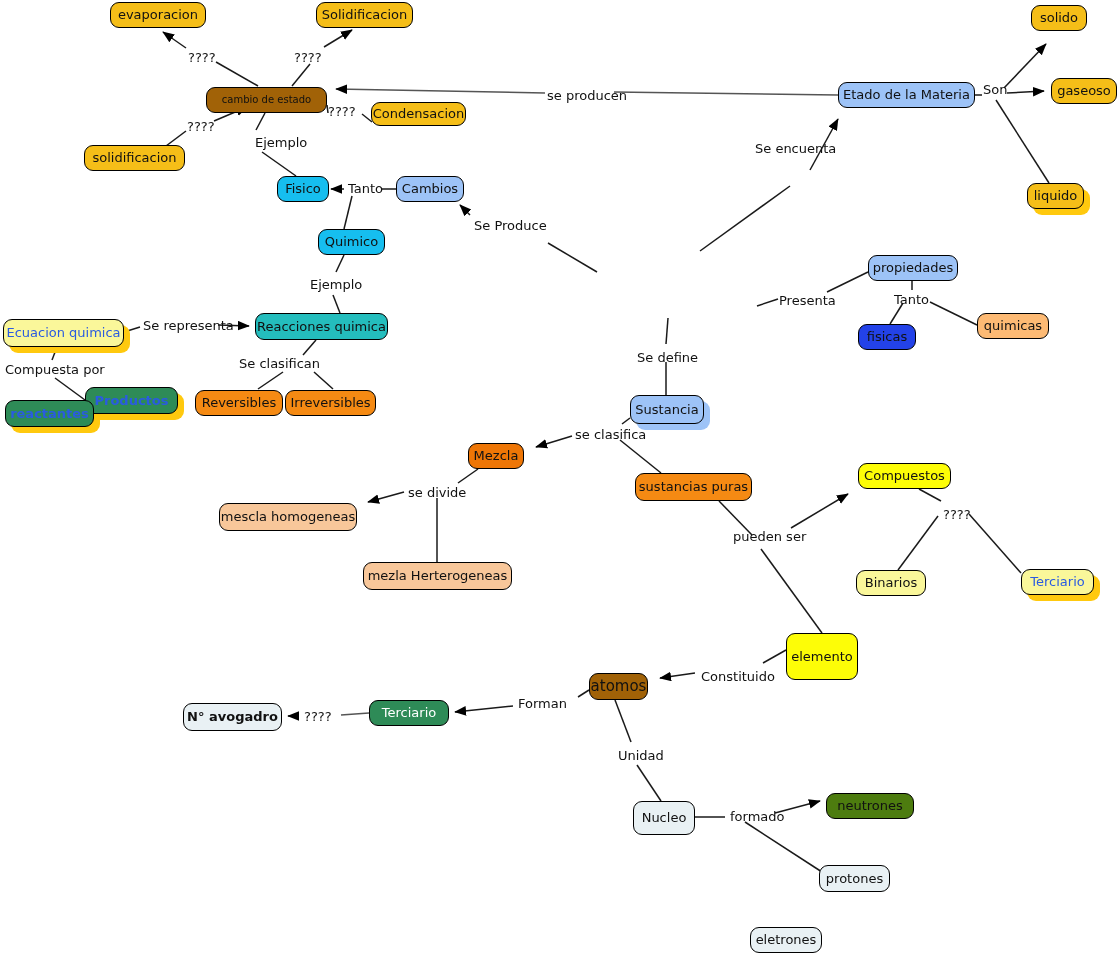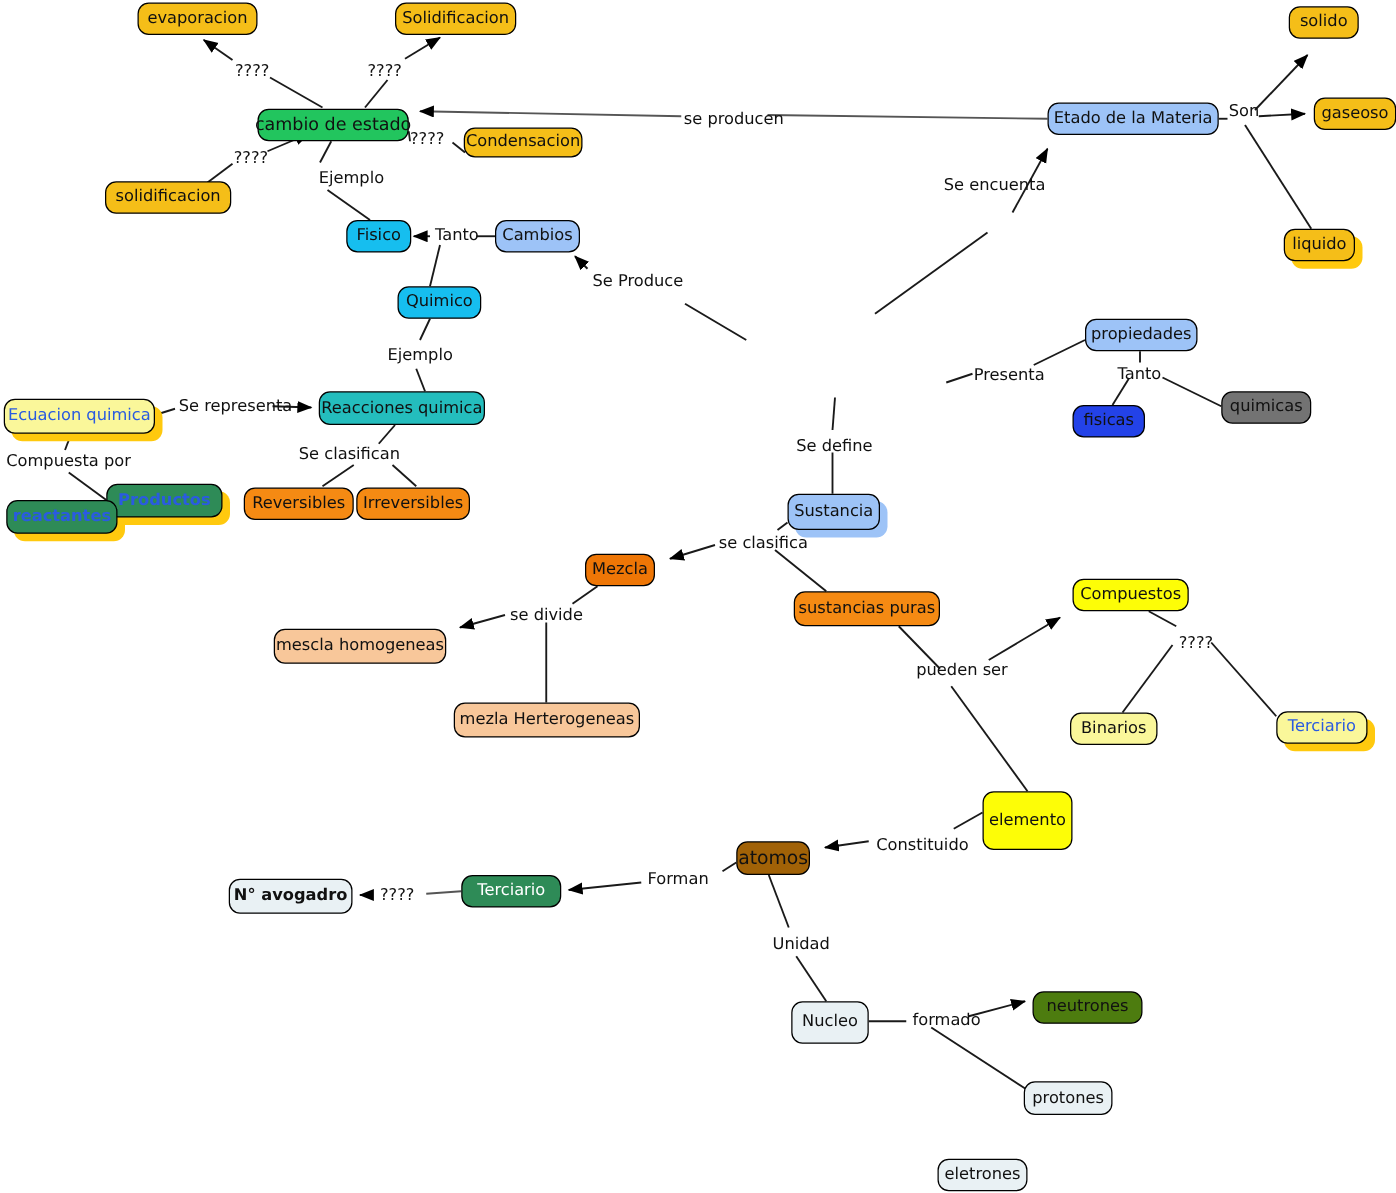--- a/index.html
+++ b/index.html
@@ -117,32 +117,32 @@
 <div class="shadow" style="left: 1033px; top: 189px; width: 57px; height: 26px; background: rgb(255, 201, 14);"></div>
     <div class="shadow" style="left: 9px; top: 325px; width: 121px; height: 28px; background: rgb(255, 201, 14);"></div>
     <div class="shadow" style="left: 636px; top: 401px; width: 74px; height: 29px; background: rgb(157, 195, 247);"></div>
     <div class="shadow" style="left: 91px; top: 393px; width: 93px; height: 27px; background: rgb(255, 201, 14);"></div>
     <div class="shadow" style="left: 11px; top: 406px; width: 89px; height: 27px; background: rgb(255, 201, 14);"></div>
     <div class="shadow" style="left: 1027px; top: 575px; width: 73px; height: 26px; background: rgb(255, 201, 14);"></div>
     <div class="node" style="left: 110px; top: 2px; width: 96px; height: 26px; background: rgb(245, 190, 24); color: rgb(17, 17, 17); font-size: 13px;">evaporacion</div>
     <div class="node" style="left: 316px; top: 2px; width: 97px; height: 26px; background: rgb(245, 190, 24); color: rgb(17, 17, 17); font-size: 13px;">Solidificacion</div>
     <div class="node" style="left: 1031px; top: 5px; width: 56px; height: 26px; background: rgb(245, 190, 24); color: rgb(17, 17, 17); font-size: 13px;">solido</div>
     <div class="node" style="left: 1051px; top: 78px; width: 66px; height: 26px; background: rgb(245, 190, 24); color: rgb(17, 17, 17); font-size: 13px;">gaseoso</div>
-    <div class="node" style="left: 206px; top: 87px; width: 121px; height: 26px; background: #22c55e; color: rgb(17, 17, 17); font-size: 14px;">cambio de estado</div>
+    <div class="node" style="left: 206px; top: 87px; width: 121px; height: 26px; background: #a16207; color: rgb(17, 17, 17); font-size: 10px;">cambio de estado</div>
     <div class="node" style="left: 838px; top: 82px; width: 137px; height: 26px; background: rgb(157, 195, 247); color: rgb(17, 17, 17); font-size: 13px;">Etado de la Materia</div>
     <div class="node" style="left: 371px; top: 102px; width: 95px; height: 24px; background: rgb(245, 190, 24); color: rgb(17, 17, 17); font-size: 13px;">Condensacion</div>
     <div class="node" style="left: 84px; top: 145px; width: 101px; height: 26px; background: rgb(245, 190, 24); color: rgb(17, 17, 17); font-size: 13px;">solidificacion</div>
     <div class="node" style="left: 1027px; top: 183px; width: 57px; height: 26px; background: rgb(245, 190, 24); color: rgb(17, 17, 17); font-size: 13px;">liquido</div>
     <div class="node" style="left: 277px; top: 176px; width: 52px; height: 26px; background: rgb(22, 190, 239); color: rgb(17, 17, 17); font-size: 13px;">Fisico</div>
     <div class="node" style="left: 396px; top: 176px; width: 68px; height: 26px; background: rgb(157, 195, 247); color: rgb(17, 17, 17); font-size: 13px;">Cambios</div>
     <div class="node" style="left: 318px; top: 229px; width: 67px; height: 26px; background: rgb(22, 190, 239); color: rgb(17, 17, 17); font-size: 13px;">Quimico</div>
     <div class="node" style="left: 868px; top: 255px; width: 90px; height: 26px; background: rgb(157, 195, 247); color: rgb(17, 17, 17); font-size: 13px;">propiedades</div>
     <div class="node" style="left: 3px; top: 319px; width: 121px; height: 28px; background: rgb(250, 247, 154); color: rgb(42, 91, 224); font-size: 13px;">Ecuacion quimica</div>
     <div class="node" style="left: 255px; top: 313px; width: 133px; height: 27px; background: rgb(36, 189, 189); color: rgb(17, 17, 17); font-size: 13px;">Reacciones quimica</div>
-    <div class="node" style="left: 977px; top: 313px; width: 72px; height: 26px; background: #737373; color: rgb(17, 17, 17); font-size: 13px;">quimicas</div>
+    <div class="node" style="left: 977px; top: 313px; width: 72px; height: 26px; background: #fdba74; color: rgb(17, 17, 17); font-size: 13px;">quimicas</div>
     <div class="node" style="left: 858px; top: 324px; width: 58px; height: 26px; background: rgb(35, 66, 232); color: rgb(17, 17, 17); font-size: 13px;">fisicas</div>
     <div class="node" style="left: 630px; top: 395px; width: 74px; height: 29px; background: rgb(157, 195, 247); color: rgb(17, 17, 17); font-size: 13px;">Sustancia</div>
     <div class="node" style="left: 195px; top: 390px; width: 88px; height: 26px; background: rgb(245, 138, 19); color: rgb(17, 17, 17); font-size: 13px;">Reversibles</div>
     <div class="node" style="left: 285px; top: 390px; width: 91px; height: 26px; background: rgb(245, 138, 19); color: rgb(17, 17, 17); font-size: 13px;">Irreversibles</div>
     <div class="node" style="left: 85px; top: 387px; width: 93px; height: 27px; background: rgb(46, 139, 87); color: rgb(42, 91, 224); font-size: 13px; font-weight: 700;">Productos</div>
     <div class="node" style="left: 5px; top: 400px; width: 89px; height: 27px; background: rgb(46, 139, 87); color: rgb(42, 91, 224); font-size: 13px; font-weight: 700;">reactantes</div>
     <div class="node" style="left: 468px; top: 443px; width: 56px; height: 26px; background: rgb(238, 118, 6); color: rgb(17, 17, 17); font-size: 13px;">Mezcla</div>
     <div class="node" style="left: 858px; top: 463px; width: 93px; height: 26px; background: rgb(253, 253, 7); color: rgb(17, 17, 17); font-size: 13px;">Compuestos</div>
     <div class="node" style="left: 635px; top: 473px; width: 117px; height: 28px; background: rgb(245, 138, 19); color: rgb(17, 17, 17); font-size: 13px;">sustancias puras</div>
     <div class="node" style="left: 219px; top: 503px; width: 138px; height: 28px; background: rgb(248, 199, 154); color: rgb(17, 17, 17); font-size: 13px;">mescla homogeneas</div>

